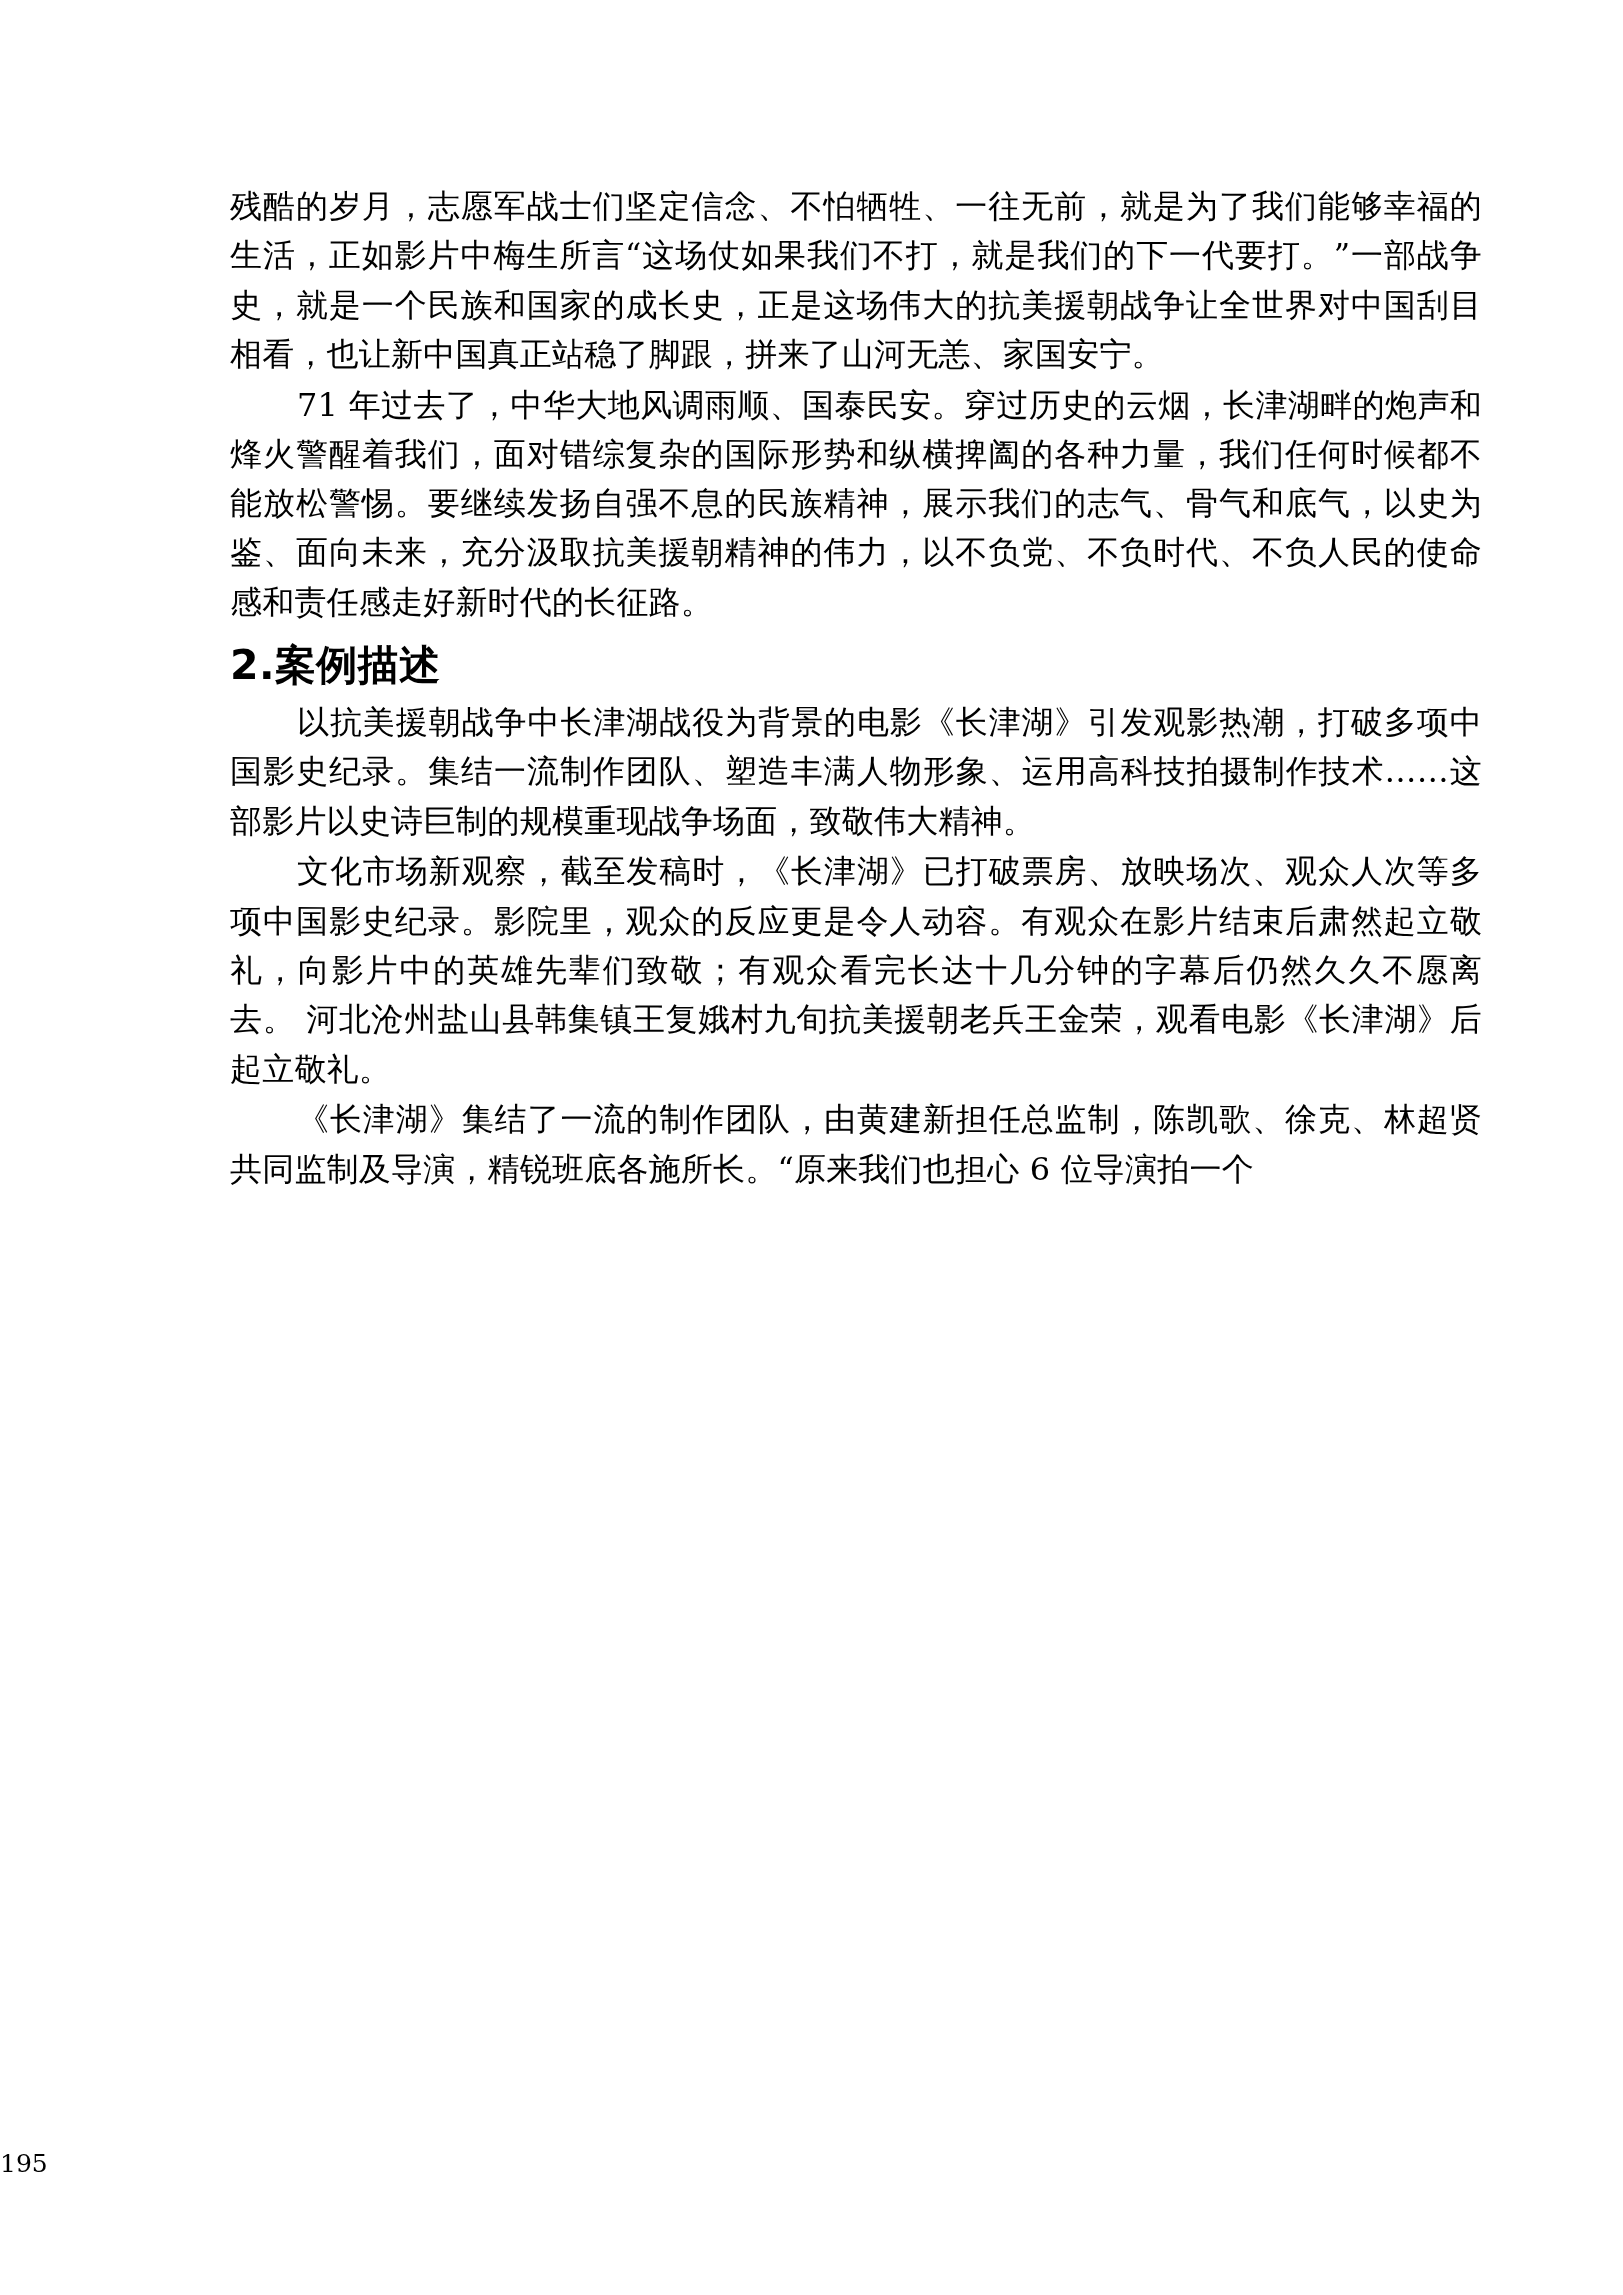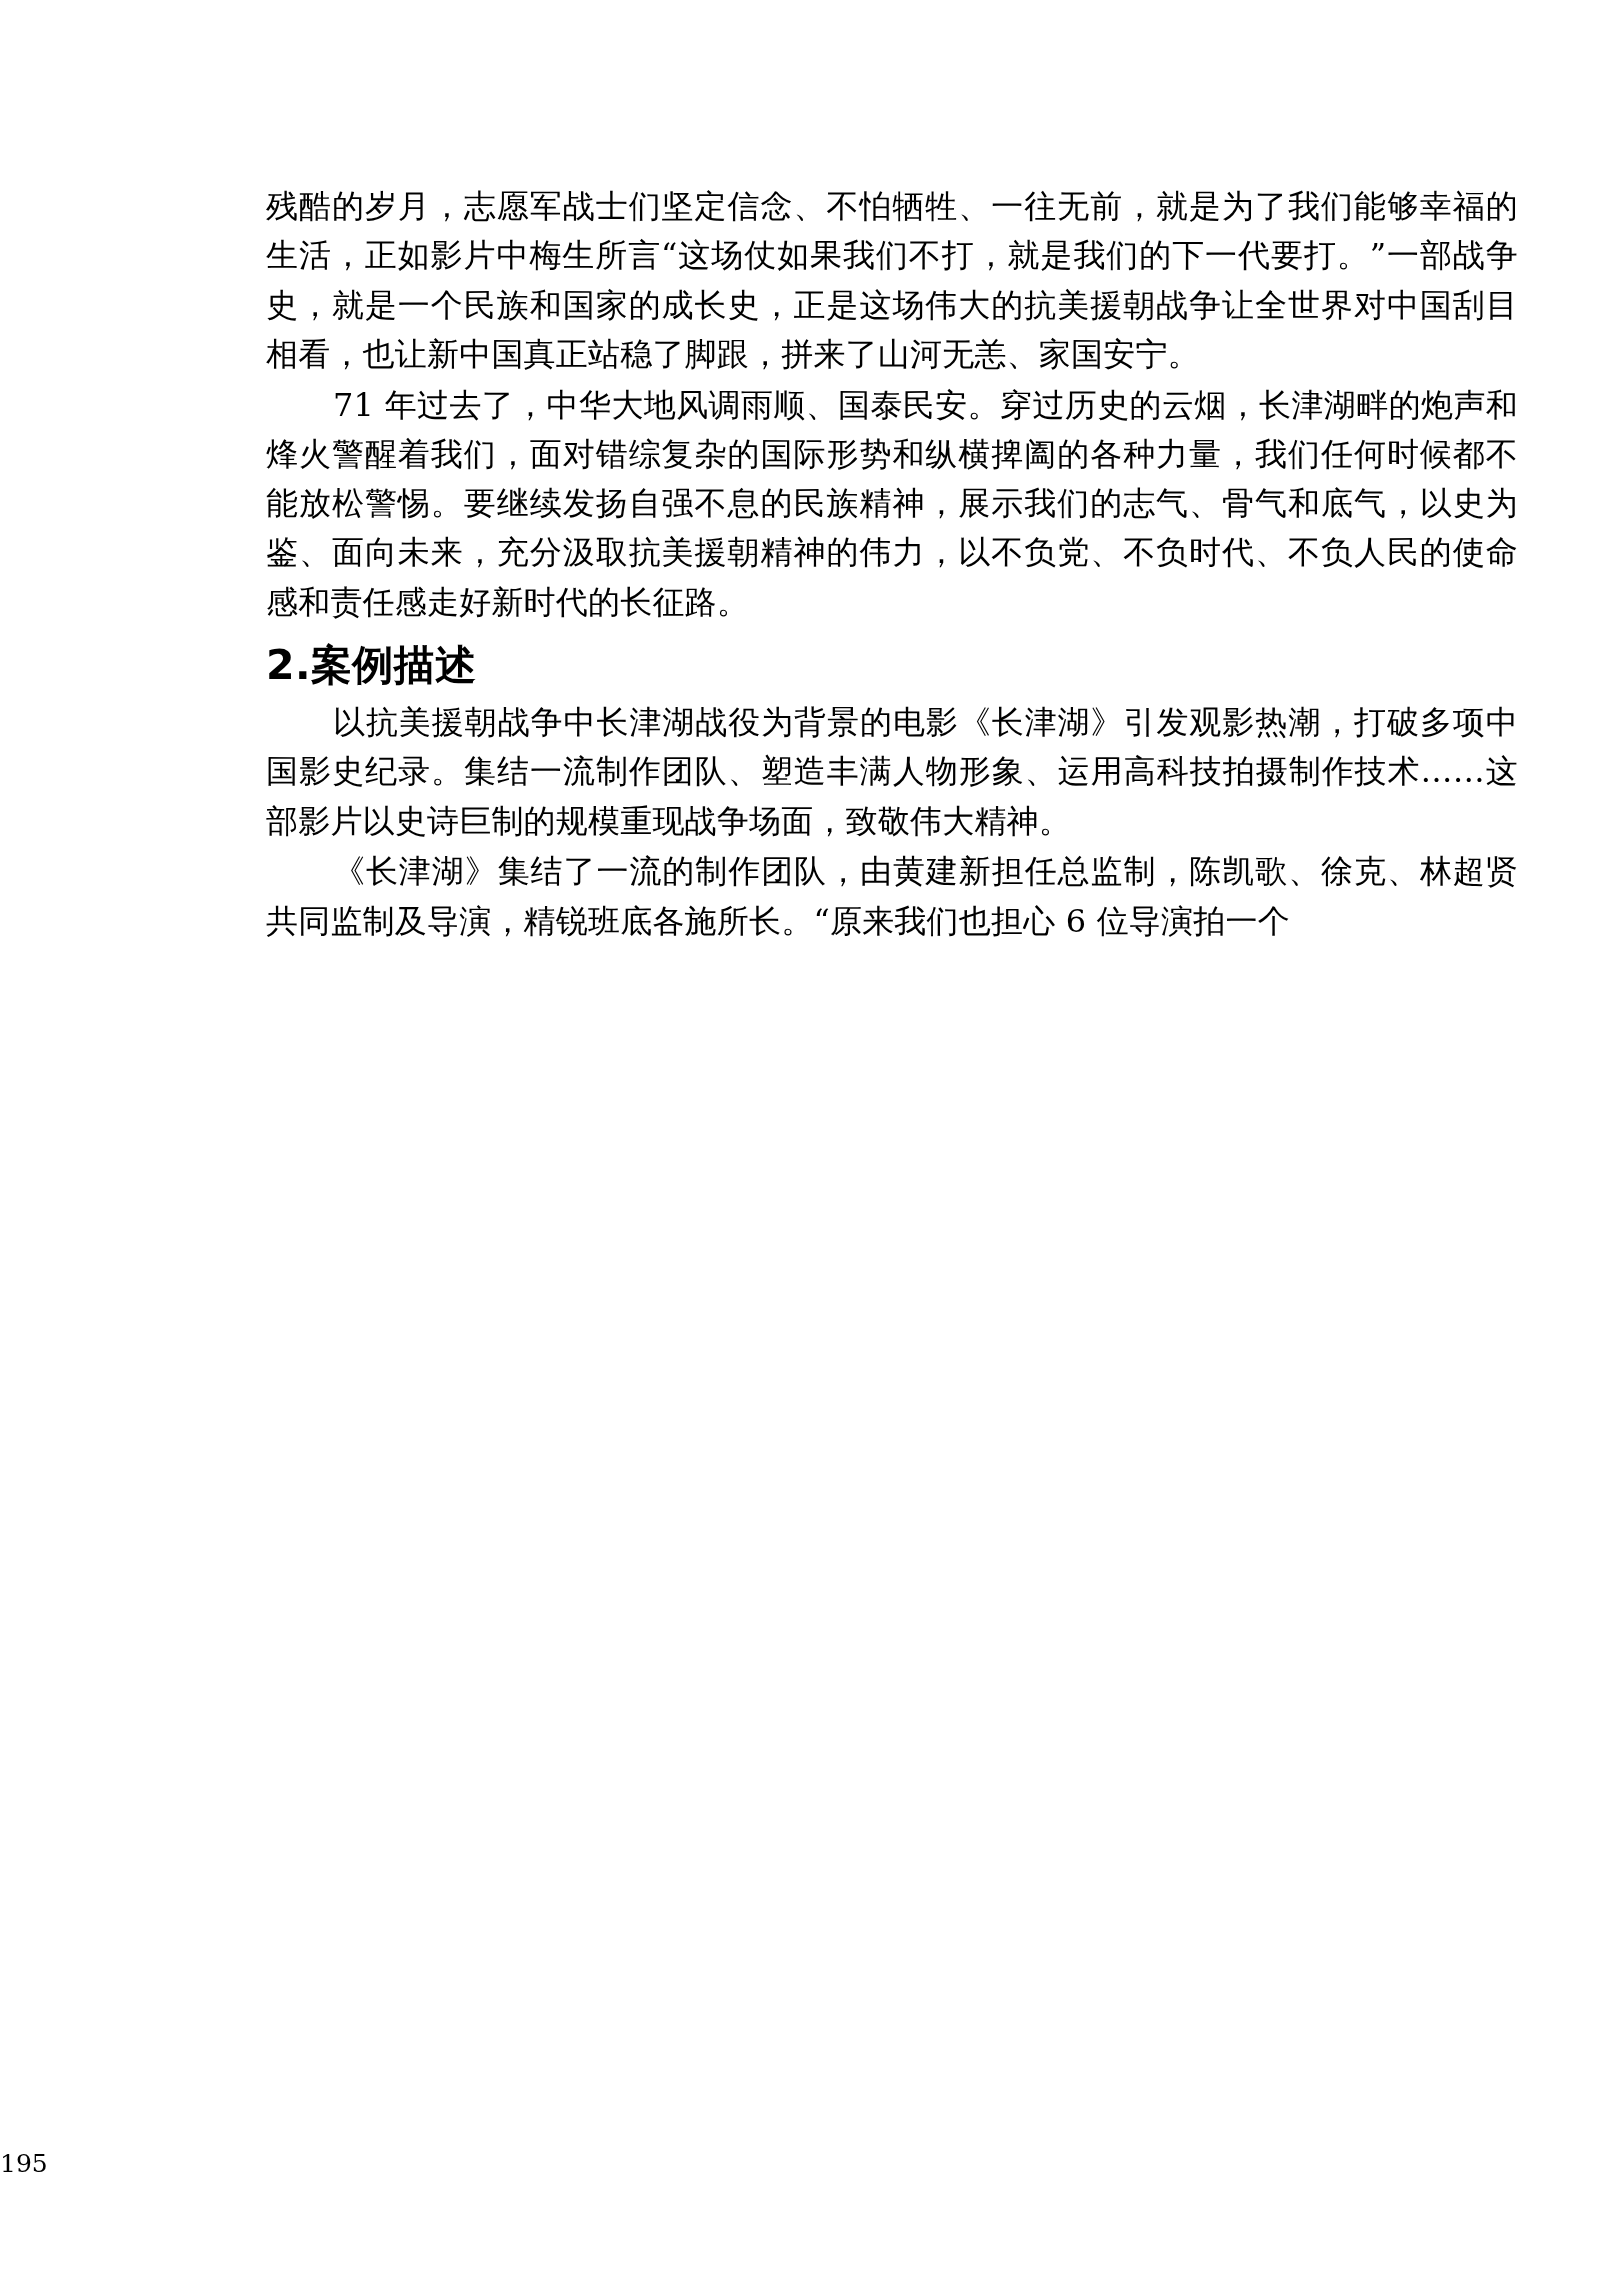--- a/index.html
+++ b/index.html
@@ -17,21 +17,20 @@
   }
   .page {
     box-sizing: border-box;
     width: 1623px;
     height: 2295px;
     padding: 182px 141px 0 230px;
     position: relative;
   }
   .doc-body {
     width: 1252px;
-    margin-left: 36px;
   }
   p.para {
     margin: 0 0 1.6px 0;
     font-size: 32px;
     line-height: 1.54;
     text-align: justify;
     text-justify: inter-ideograph;
     letter-spacing: 0.2px;
   }
   p.indent {
@@ -61,20 +60,21 @@
   <div class="doc-body">
 
     <p class="para">残酷的岁月，志愿军战士们坚定信念、不怕牺牲、一往无前，就是为了我们能够幸福的生活，正如影片中梅生所言“这场仗如果我们不打，就是我们的下一代要打。”一部战争史，就是一个民族和国家的成长史，正是这场伟大的抗美援朝战争让全世界对中国刮目相看，也让新中国真正站稳了脚跟，拼来了山河无恙、家国安宁。</p>
 
     <p class="para indent">71 年过去了，中华大地风调雨顺、国泰民安。穿过历史的云烟，长津湖畔的炮声和烽火警醒着我们，面对错综复杂的国际形势和纵横捭阖的各种力量，我们任何时候都不能放松警惕。要继续发扬自强不息的民族精神，展示我们的志气、骨气和底气，以史为鉴、面向未来，充分汲取抗美援朝精神的伟力，以不负党、不负时代、不负人民的使命感和责任感走好新时代的长征路。</p>
 
     <h2 class="heading">2.案例描述</h2>
 
     <p class="para indent">以抗美援朝战争中长津湖战役为背景的电影《长津湖》引发观影热潮，打破多项中国影史纪录。集结一流制作团队、塑造丰满人物形象、运用高科技拍摄制作技术……这部影片以史诗巨制的规模重现战争场面，致敬伟大精神。</p>
 
+    <p class="para indent">文化市场新观察，截至发稿时，《长津湖》已打破票房、放映场次、观众人次等多项中国影史纪录。影院里，观众的反应更是令人动容。有观众在影片结束后肃然起立敬礼，向影片中的英雄先辈们致敬；有观众看完长达十几分钟的字幕后仍然久久不愿离去。 河北沧州盐山县韩集镇王复娥村九旬抗美援朝老兵王金荣，观看电影《长津湖》后起立敬礼。</p>
 
 
 
     <p class="para indent">《长津湖》集结了一流的制作团队，由黄建新担任总监制，陈凯歌、徐克、林超贤共同监制及导演，精锐班底各施所长。“原来我们也担心 6 位导演拍一个</p>
 
   </div>
 
   <div class="page-number">195</div>
 </div>
 

